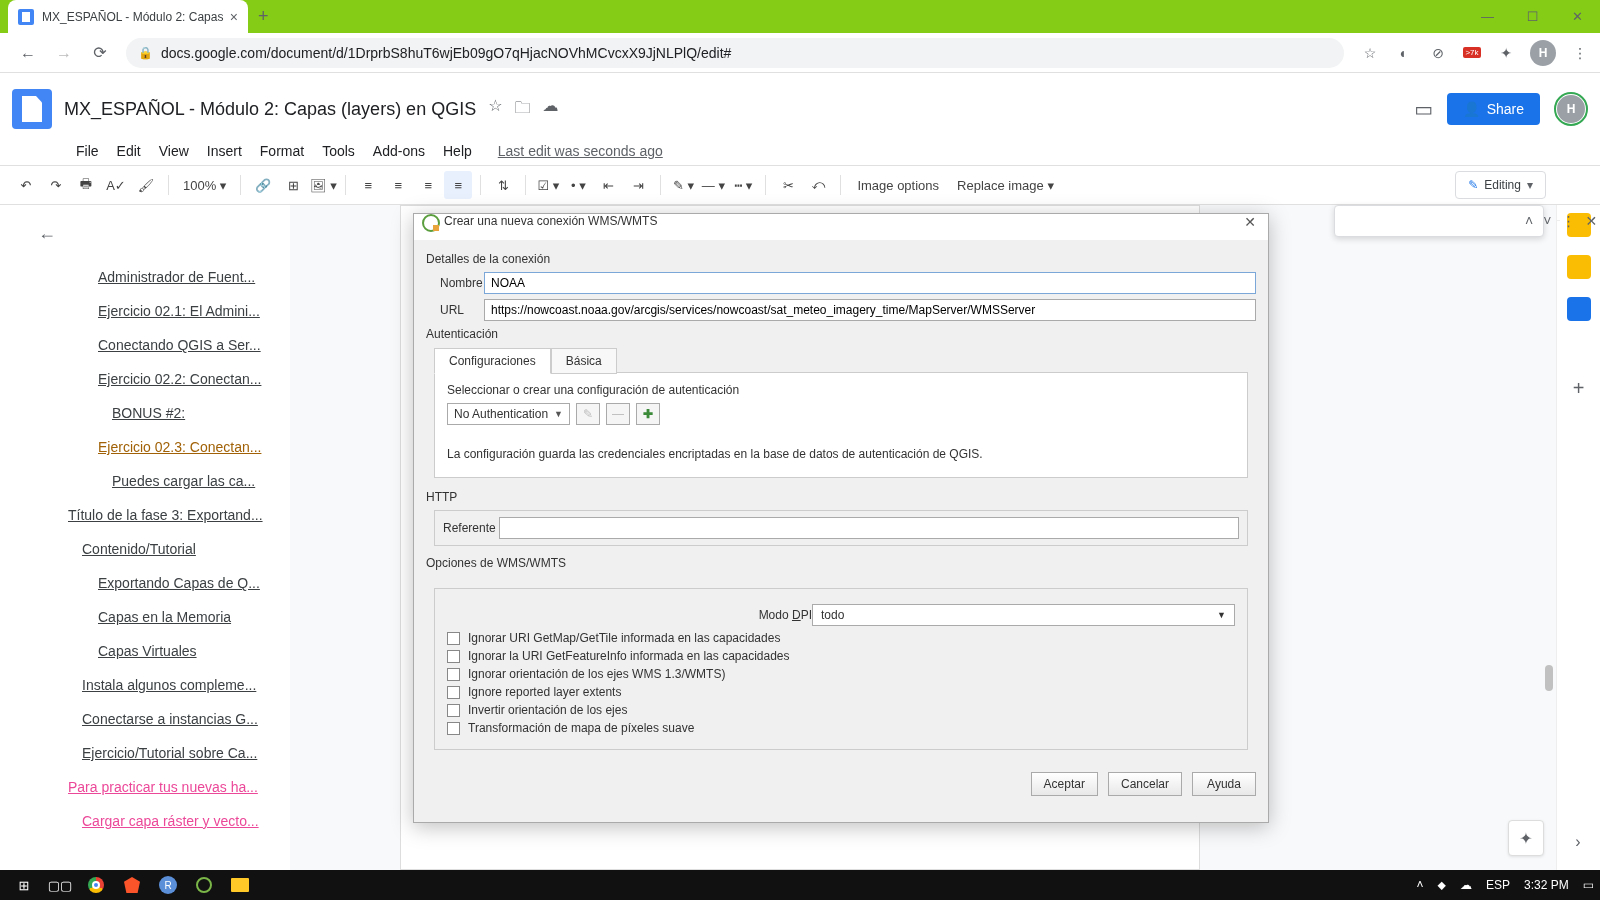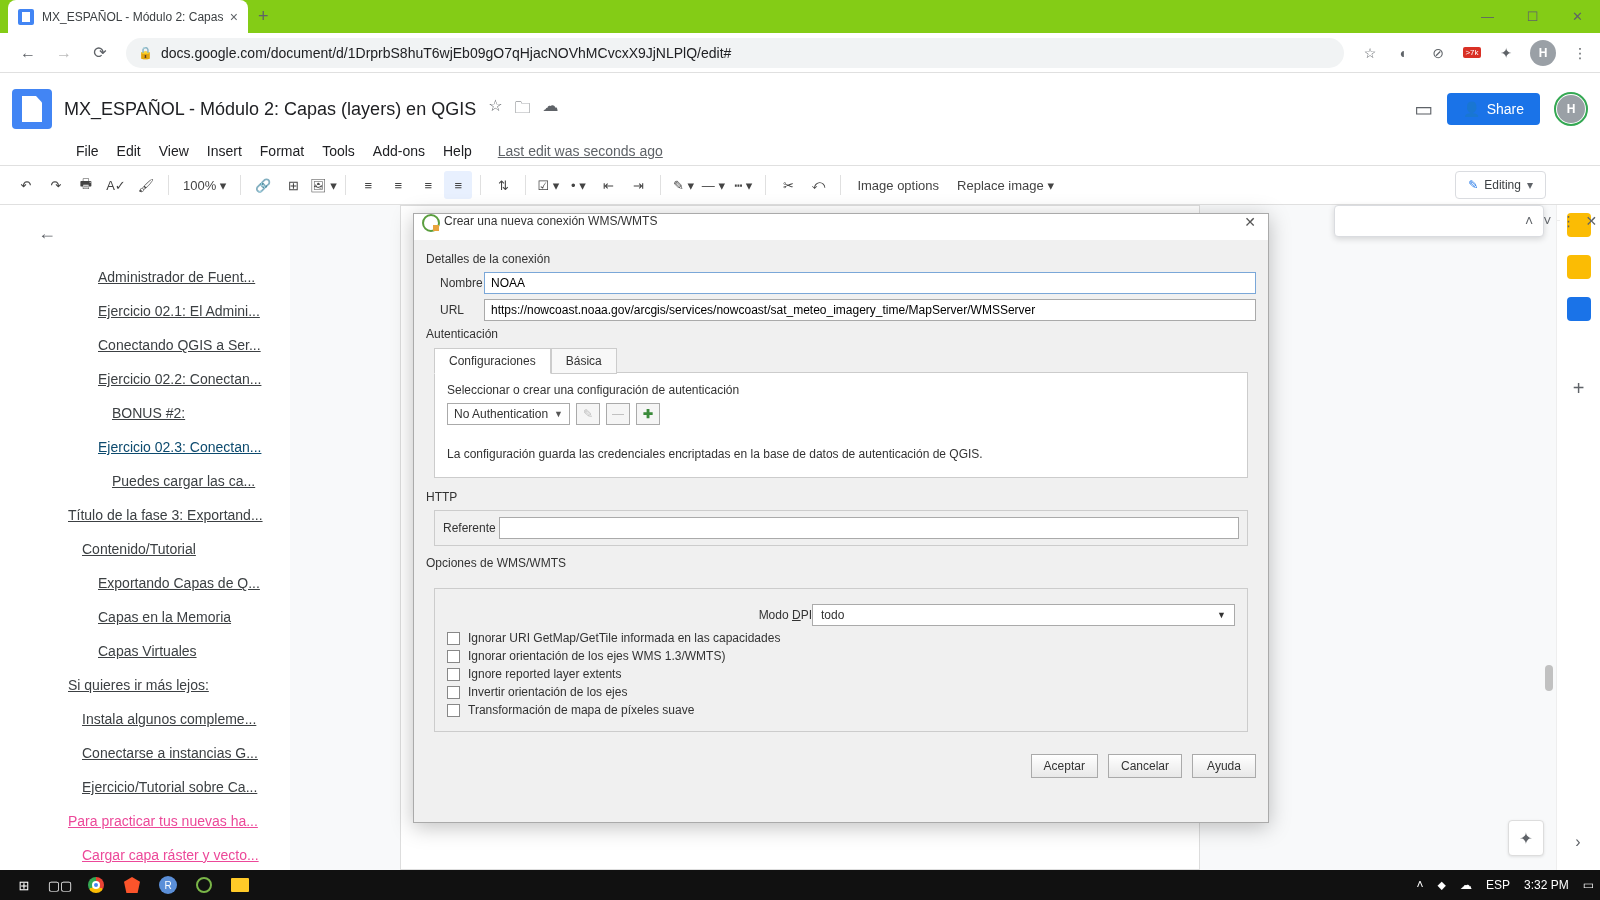--- a/index.html
+++ b/index.html
@@ -64,21 +64,21 @@
 .sp-keep{ background:#fbbc04;}
 .sp-task{ background:#1a73e8; border-radius:50%;}
 
 .outline-area { width: 290px; padding: 10px 0 0 20px; }
 .outline-back { color:#5f6368; font-size:18px; margin:8px 0 16px 18px;}
 .outline-item { font-size: 14px; color: #3c4043; padding: 9px 8px 9px 0; overflow: hidden; white-space: nowrap; text-overflow: ellipsis; text-decoration: underline; }
 .oi-1 { padding-left: 78px; }
 .oi-3 { padding-left: 92px; }
 .oi-0 { padding-left: 48px; }
 .oi-00 { padding-left: 62px; }
-.outline-item.active { color: #0c4a6e; }
+.outline-item.active { color: #a16207; }
 .outline-item.gray { color: #ec4899; }
 
 .doc-page { flex: 1; position: relative; background: #f8f9fa; }
 .page-sheet { position:absolute; left:110px; top:0; width:800px; height:100%; background:#fff; border:1px solid #ddd;}
 .page-text { position:absolute; top:2px; left:140px; right:140px; font-size:15px; color:#333; line-height:1.6;}
 .img-sel { position:absolute; left:142px; top:560px; width:430px; height:30px; border:2px solid #1a73e8;}
 .img-sel .h{ position:absolute; width:8px; height:8px; background:#1a73e8;}
 .img-sel .h1{left:-4px; bottom:-4px;} .img-sel .h2{left:50%; bottom:-4px; margin-left:-4px;} .img-sel .h3{right:-4px; bottom:-4px;}
 
 .explore-btn { position:absolute; right:56px; bottom:44px; width:36px; height:36px; background:#fff; border:1px solid #ddd; border-radius:4px; display:flex; align-items:center; justify-content:center; color:#5f6368; box-shadow:0 1px 3px rgba(0,0,0,0.1);}
@@ -272,21 +272,20 @@
         <div class="outline-item oi-1">Conectando QGIS a Ser...</div>
         <div class="outline-item oi-1">Ejercicio 02.2: Conectan...</div>
         <div class="outline-item oi-3">BONUS #2:</div>
         <div class="outline-item oi-1 active">Ejercicio 02.3: Conectan...</div>
         <div class="outline-item oi-3">Puedes cargar las ca...</div>
         <div class="outline-item oi-0">Título de la fase 3: Exportand...</div>
         <div class="outline-item oi-00">Contenido/Tutorial</div>
         <div class="outline-item oi-1">Exportando Capas de Q...</div>
         <div class="outline-item oi-1">Capas en la Memoria</div>
         <div class="outline-item oi-1">Capas Virtuales</div>
-        <div class="outline-item oi-0">Si quieres ir más lejos:</div>
         <div class="outline-item oi-00">Instala algunos compleme...</div>
         <div class="outline-item oi-00">Conectarse a instancias G...</div>
         <div class="outline-item oi-00">Ejercicio/Tutorial sobre Ca...</div>
         <div class="outline-item oi-0 gray">Para practicar tus nuevas ha...</div>
         <div class="outline-item oi-00 gray">Cargar capa ráster y vecto...</div>
       </div>
   </div>
   <div class="doc-page">
     <div class="page-sheet">
       <div class="page-text">OGC para ofrecer características (vectores) a través de Internet. Cuando los datos</div>
@@ -384,20 +383,24 @@
               <span style="font-size:9px;">▼</span>
           </div>
         </div>
         <div id="checks">
             <div class="qd-check">
               <span class="box"></span>
               <span>Ignorar URI GetMap/GetTile informada en las capacidades</span>
             </div>
             <div class="qd-check">
               <span class="box"></span>
+              <span>Ignorar la URI GetFeatureInfo informada en las capacidades</span>
+            </div>
+            <div class="qd-check">
+              <span class="box"></span>
               <span>Ignorar orientación de los ejes WMS 1.3/WMTS)</span>
             </div>
             <div class="qd-check">
               <span class="box"></span>
               <span>Ignore reported layer extents</span>
             </div>
             <div class="qd-check">
               <span class="box"></span>
               <span>Invertir orientación de los ejes</span>
             </div>

